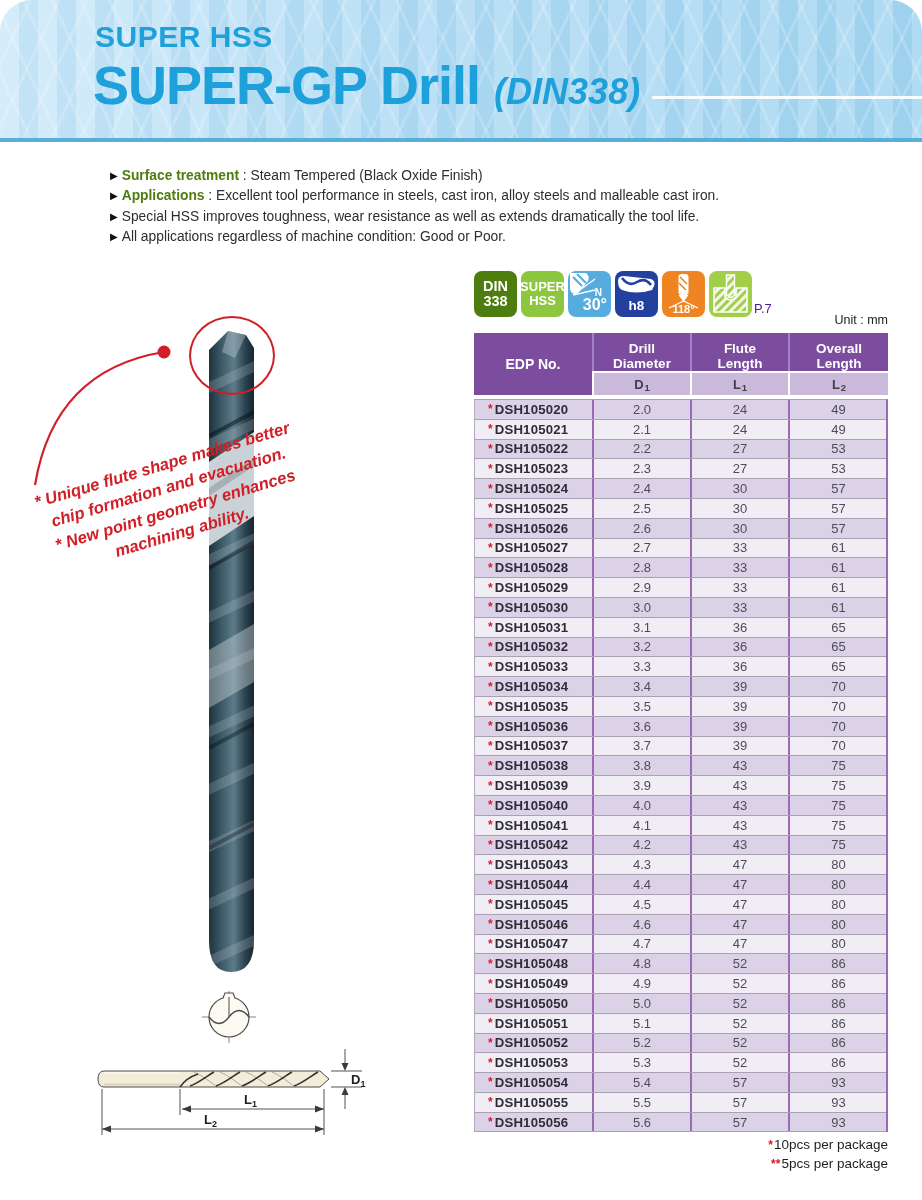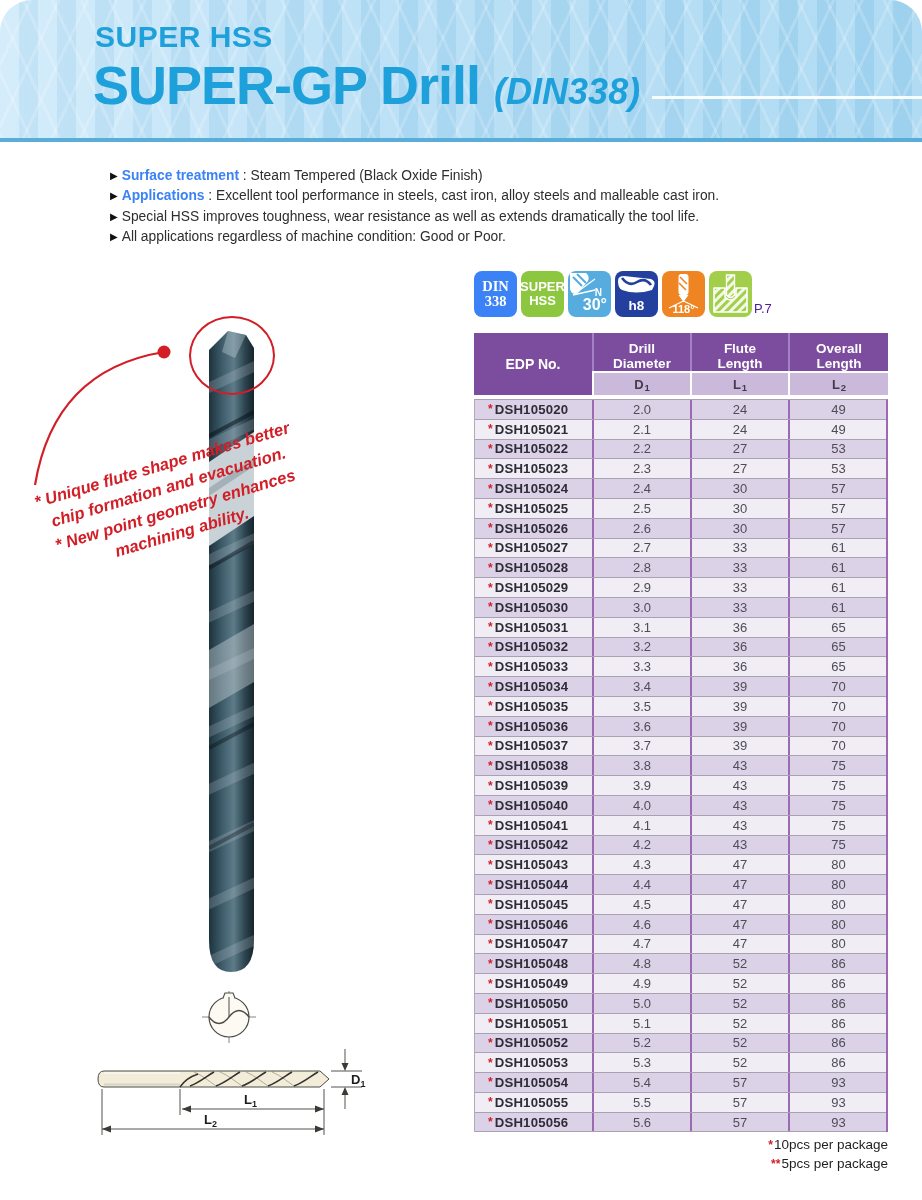--- a/index.html
+++ b/index.html
@@ -17,27 +17,27 @@
   .kicker{position:absolute;left:95px;top:20px;font-size:30px;font-weight:bold;color:#1ea0db;letter-spacing:.5px;}
   .title-row{position:absolute;left:93px;top:54px;white-space:nowrap;}
   .title{font-size:54px;font-weight:bold;color:#1ea0db;letter-spacing:-1px;}
   .suffix{font-size:36px;font-weight:bold;font-style:italic;color:#1ea0db;margin-left:14px;}
   .hdr-rule{position:absolute;left:652px;right:0;top:96px;height:3px;background:rgba(255,255,255,.9);}
 
   
   .features{position:absolute;left:110px;top:166px;margin:0;padding:0;list-style:none;
             font-size:13.8px;color:#2d2d30;line-height:19.4px;}
   .features .blt{font-size:10px;margin-right:4px;position:relative;top:-1px;color:#111;}
-  .features b{font-weight:bold;color:#3b82f6;}
+  .features b{font-weight:bold;color:#4d7c0f;}
 
   
   .badges{position:absolute;left:474px;top:271px;display:flex;gap:4px;}
   .badge{width:43px;height:46px;border-radius:8px;display:flex;flex-direction:column;
          align-items:center;justify-content:center;color:#fff;font-weight:bold;position:relative;overflow:hidden;}
-  .b-din{background:#3b82f6;font-size:14.5px;line-height:15px;font-family:Liberation Serif, serif;}
+  .b-din{background:#4d7c0f;font-size:14.5px;line-height:15px;}
   .b-super{background:#8dc63f;font-size:13px;line-height:14px;}
   .b-helix{background:#56abdf;}
   .b-tol{background:#24409e;}
   .b-point{background:#ef8422;}
   .b-pocket{background:#a2ce49;}
   .badge svg{position:absolute;left:0;top:0;}
   .b-helix .grade{position:absolute;right:9px;top:16px;font-size:10px;}
   .b-helix .angle{position:absolute;right:4px;bottom:3px;font-size:16px;}
   .b-tol .tlabel{position:absolute;left:0;right:0;bottom:4px;text-align:center;font-size:13.5px;}
   .b-point .plabel{position:absolute;left:0;right:0;bottom:2px;text-align:center;font-size:11px;}
@@ -183,20 +183,21 @@
           <pattern id="hp" width="6" height="6" patternUnits="userSpaceOnUse" patternTransform="rotate(45)">
             <rect width="3" height="6" fill="rgba(255,255,255,0.85)"></rect>
           </pattern>
         </defs>
         <path d="M5,17 H16 V26 Q21.5,32 27,26 V17 H38 V41 H5 Z" fill="url(#hp)" stroke="#fff" stroke-width="1.6" stroke-linejoin="round"></path>
         <path d="M17.5,4 H25.5 V24 Q21.5,29 17.5,24 Z" fill="url(#hp)" stroke="#fff" stroke-width="1.4"></path>
       </svg>
     </div>
   </div>
   <div class="page-ref">P.7</div>
+  <div class="unit-note">Unit : mm</div>
 
   <div class="spec-table">
     <div class="thead">
       <div class="edp-th">EDP No.</div>
       <div class="th">
         <span>Drill</span>
           <span>Diameter</span>
       </div>
       <div class="th">
         <span>Flute</span>

